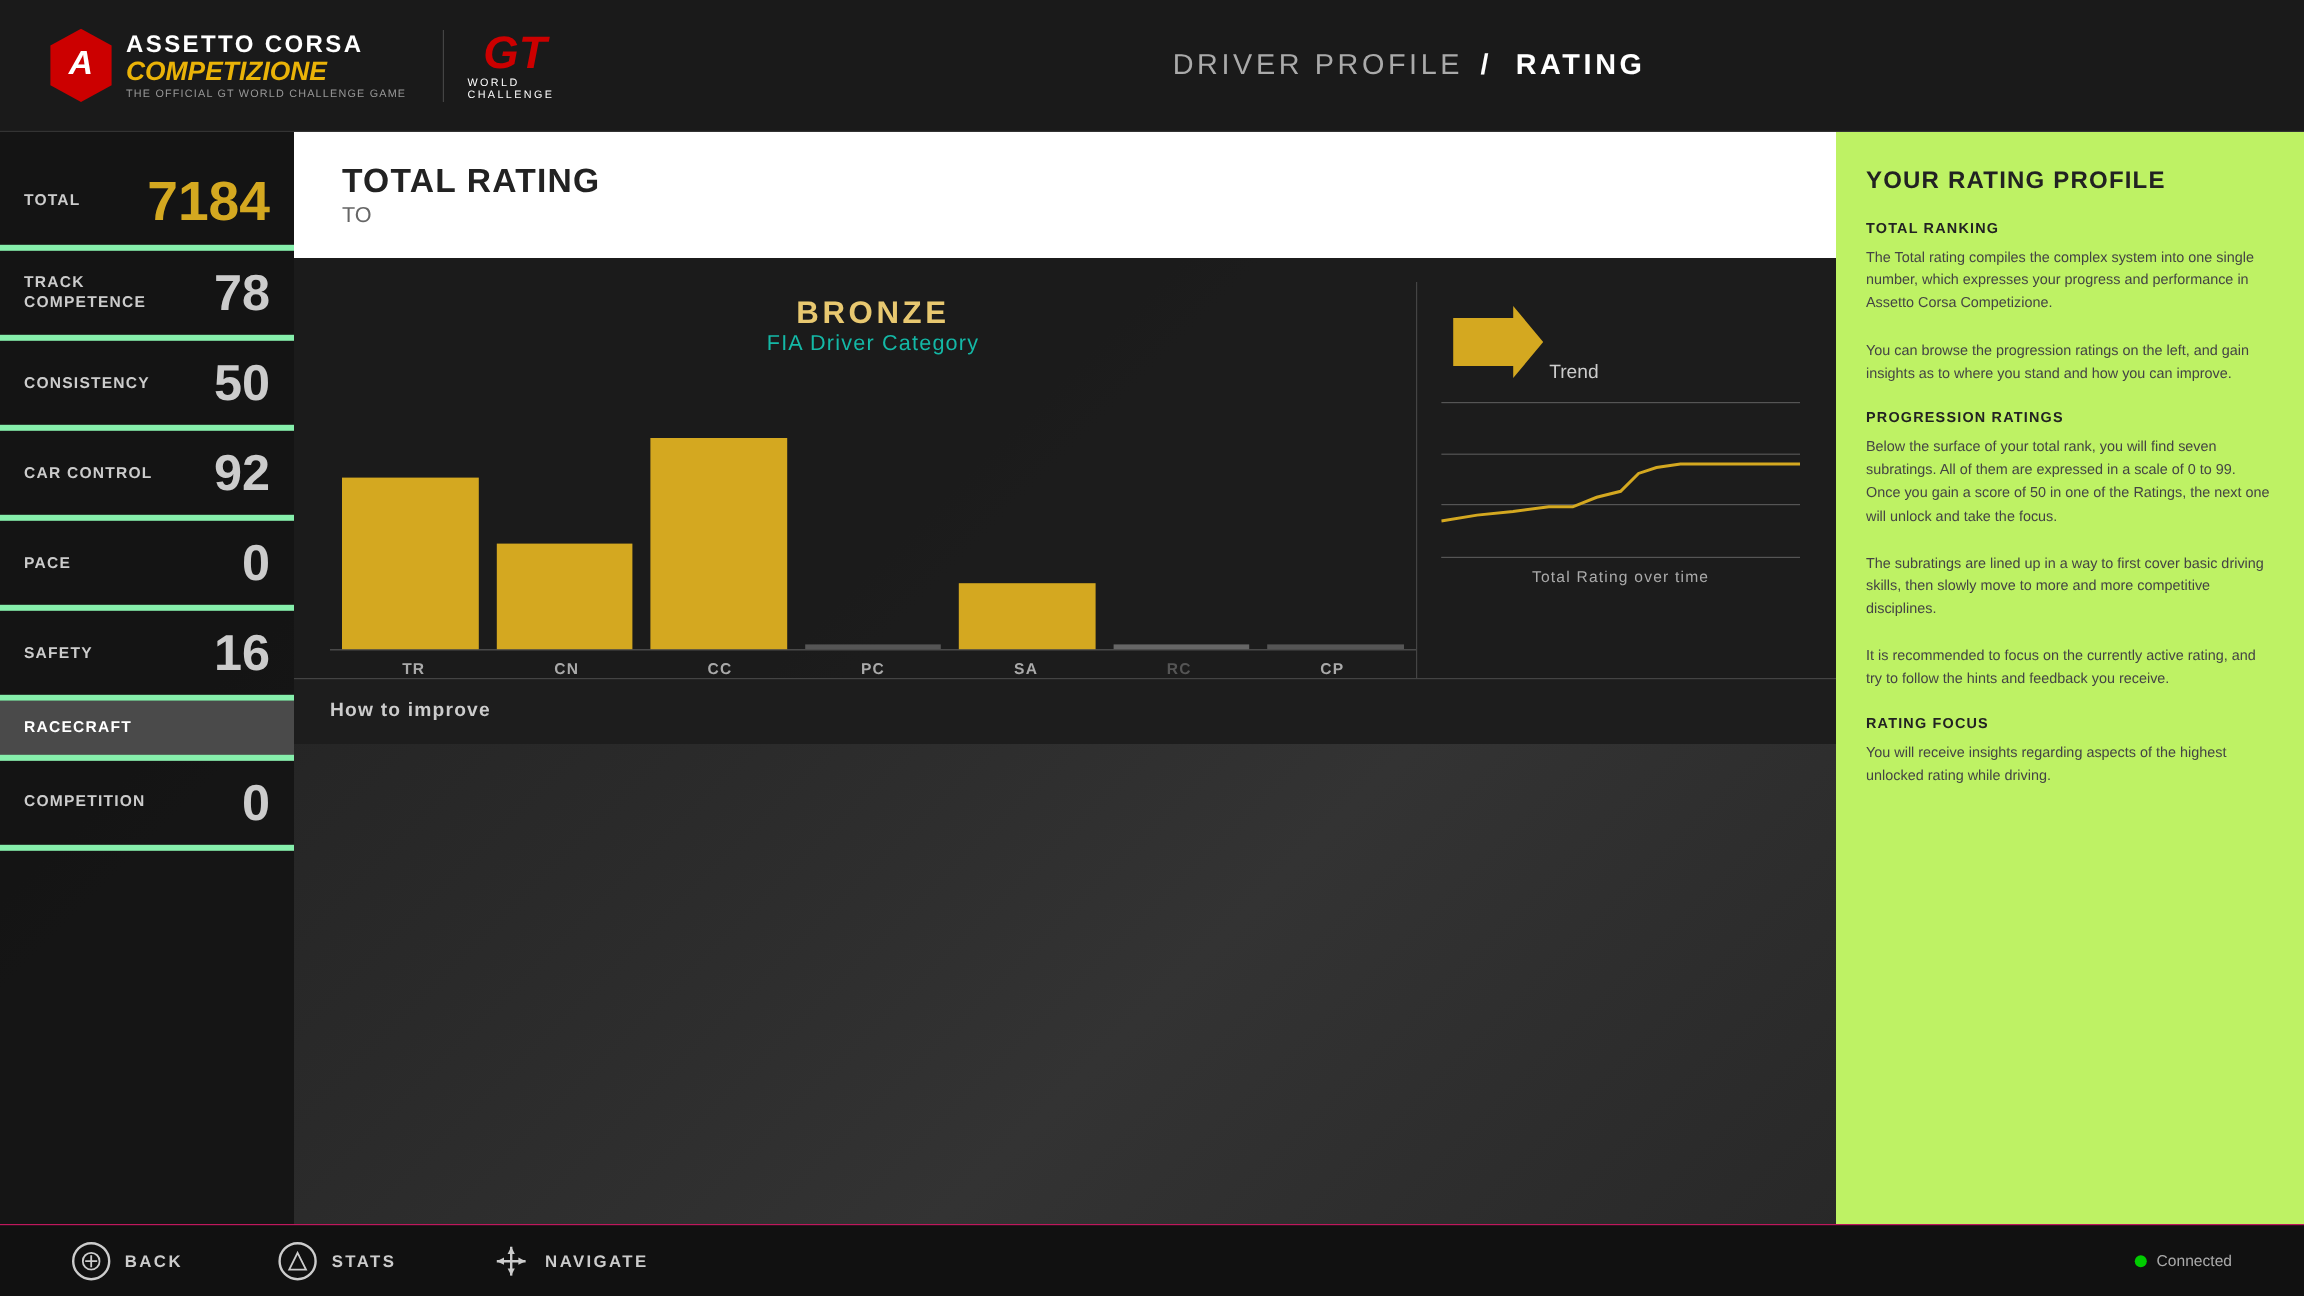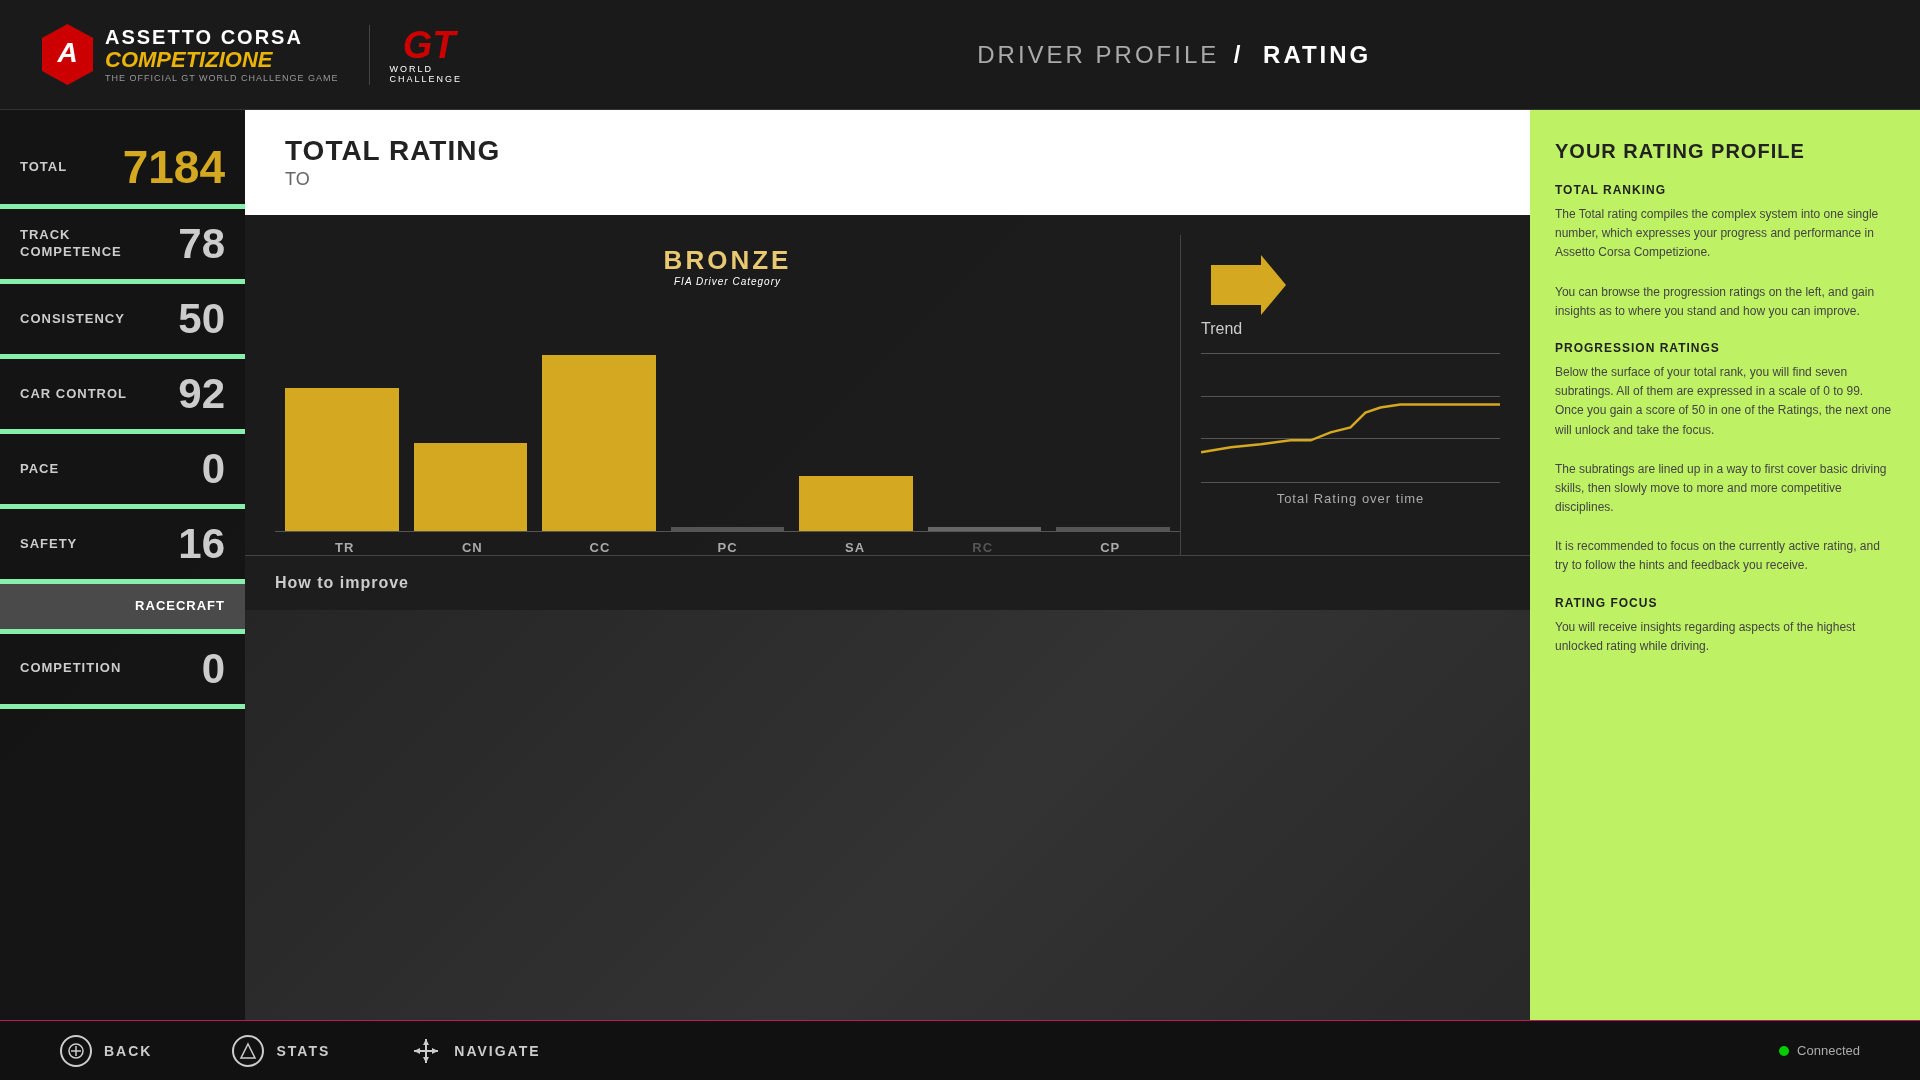--- a/index.html
+++ b/index.html
@@ -168,21 +168,20 @@
       line-height: 1;
     }
 
     .sidebar-item.total .value {
       color: #d4a820;
       font-size: 46px;
     }
 
     .sidebar-item.racecraft {
       background: #4a4a4a;
-      justify-content: flex-end;
     }
 
     .sidebar-item.racecraft .label {
       color: white;
     }
 
     .sidebar-item.racecraft .value {
       color: white;
     }
 
@@ -238,24 +237,23 @@
     }
 
     .bronze-badge .badge-text {
       font-size: 26px;
       font-weight: 900;
       color: #e8c870;
       letter-spacing: 3px;
     }
 
     .bronze-badge .badge-sub {
-      font-size: 10px;
-      color: #ffffff;
-      letter-spacing: 1px;
-      font-style: italic;
+      font-size: 18px;
+      color: #14b8a6;
+      letter-spacing: 1px;
     }
 
     .bar-chart {
       height: 220px;
       display: flex;
       align-items: flex-end;
       gap: 15px;
       padding: 0 10px;
       border-bottom: 1px solid #555;
       position: relative;
@@ -300,22 +298,22 @@
 
     
     .trend-area {
       width: 320px;
       border-left: 1px solid #444;
       padding-left: 20px;
     }
 
     .trend-arrow {
       display: flex;
-      flex-direction: column;
-      align-items: flex-start;
+      flex-direction: row;
+      align-items: flex-end;
       padding: 15px 0;
     }
 
     .trend-label {
       font-size: 16px;
       color: #ccc;
       text-align: center;
     }
 
     .trend-chart {

